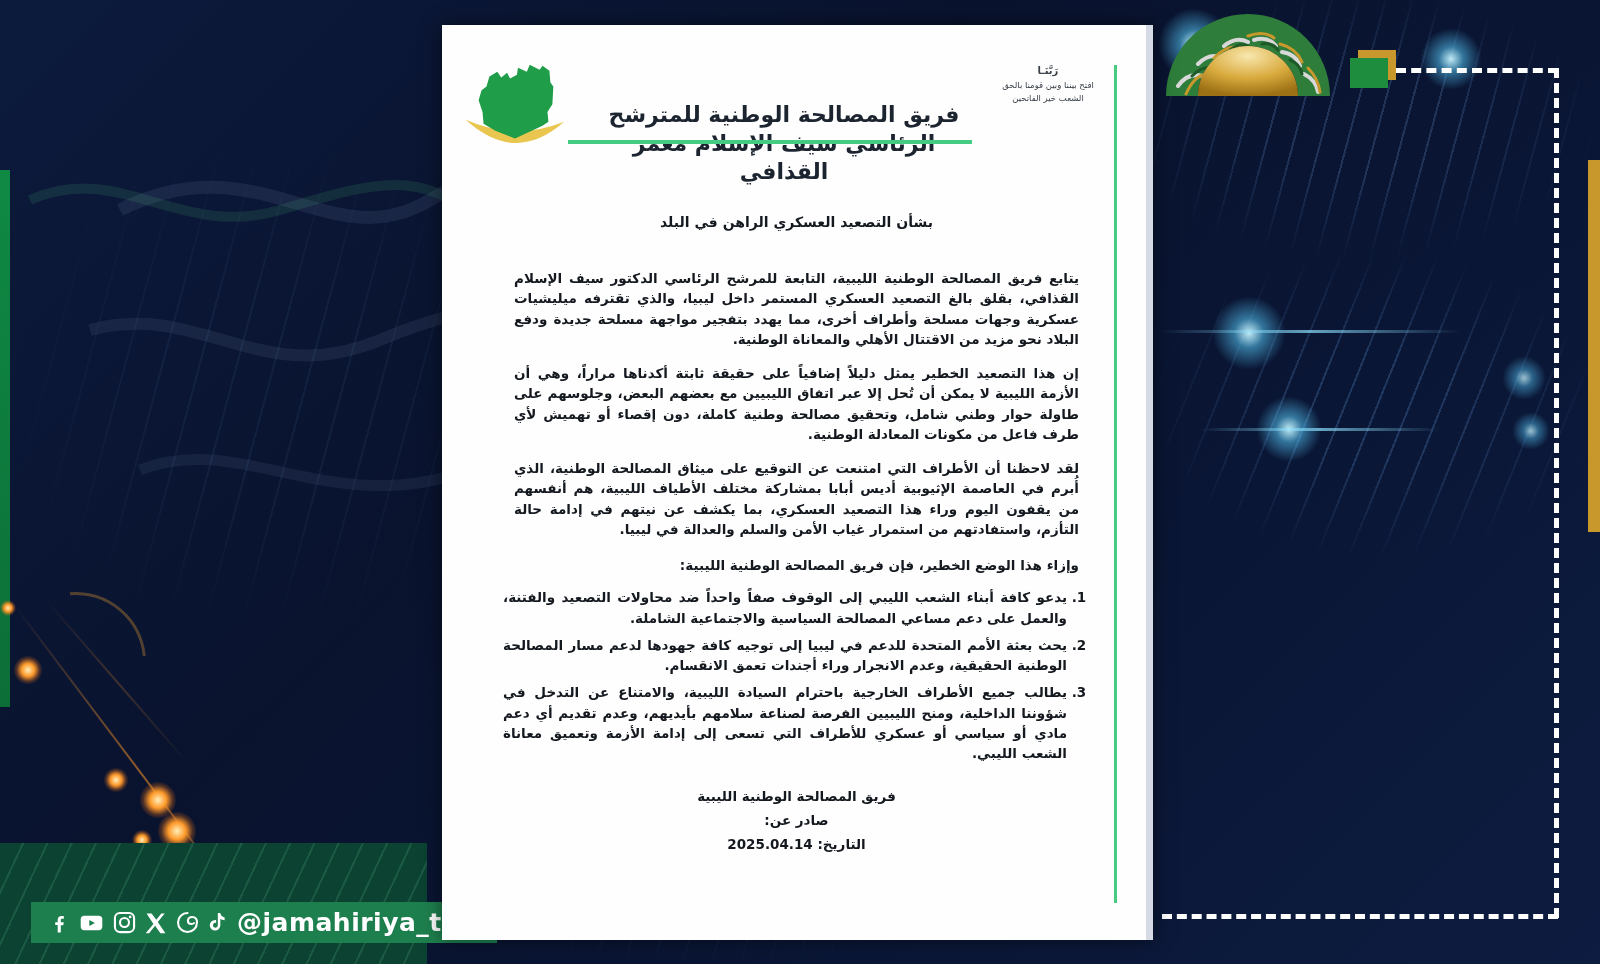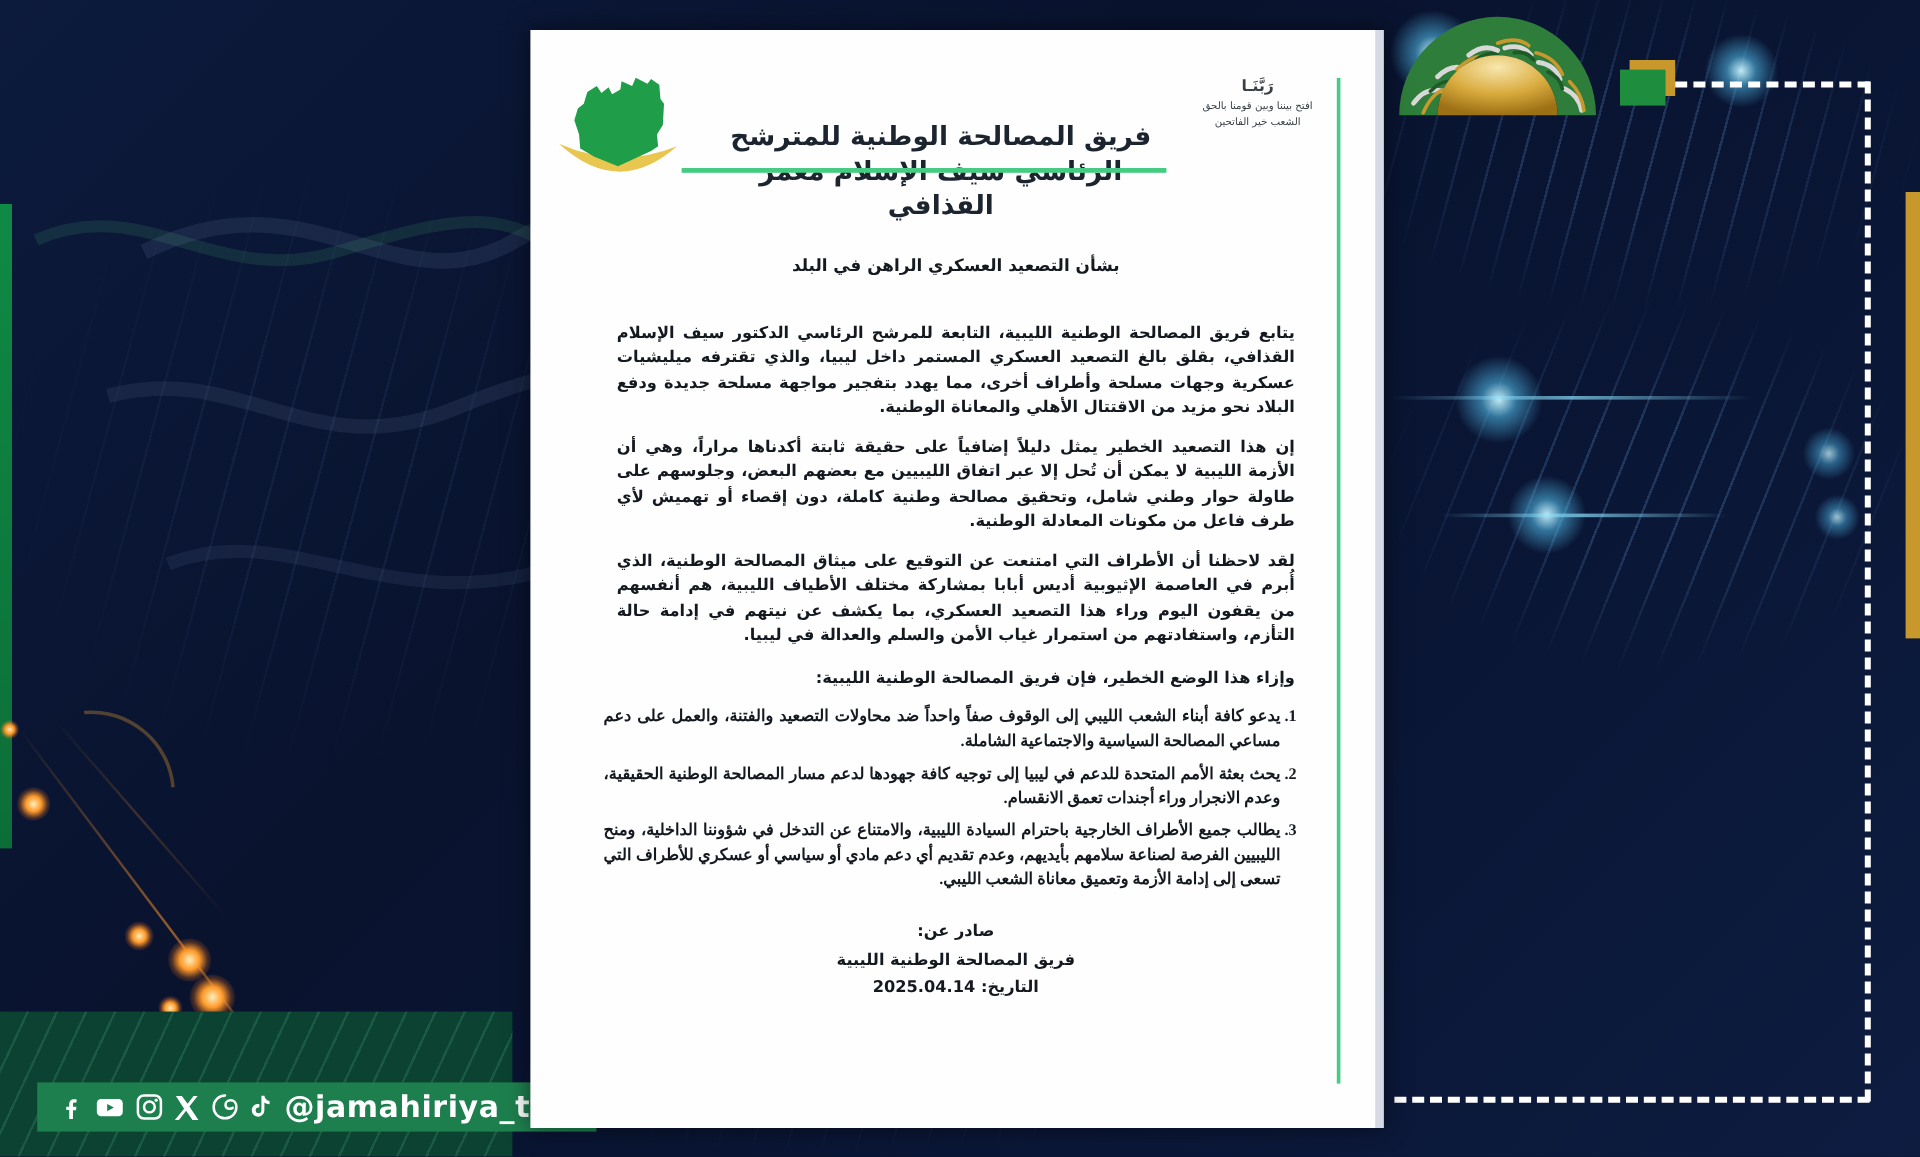--- a/index.html
+++ b/index.html
@@ -73,31 +73,31 @@
     background:#fefefe; border-right:7px solid #d6dae4;
     box-shadow:0 0 18px rgba(0,0,0,.5); }
   .page-green-line { position:absolute; right:29px; top:40px; width:3px; height:838px; background:#45cb82; }
 
   .logo { position:absolute; left:14px; top:28px; }
   .org-name { position:absolute; left:150px; right:170px; top:76px; text-align:center;
     direction:rtl; font-weight:bold; font-size:22px; color:#1c2430; line-height:1.3; }
   .org-underline { position:absolute; left:126px; top:115px; width:404px; height:4px; background:#45cb82; }
   .verse { position:absolute; right:42px; top:40px; width:112px; text-align:center;
     direction:rtl; color:#3a4048; }
-  .verse .v1 { font-size:13px; font-weight:bold; margin-bottom:3px; }
+  .verse .v1 { font-size:10px; font-weight:bold; margin-bottom:3px; }
   .verse .v2, .verse .v3 { font-size:8.5px; line-height:1.5; }
 
   .doc-content { position:absolute; top:186px; right:55px; left:60px; direction:rtl;
     color:#14181f; font-weight:bold; }
   .doc-title { text-align:center; font-size:14px; line-height:1.65; }
   .doc-content p { margin:12px; font-size:13.5px; line-height:1.5; text-align:justify; }
   .p-gap { margin-top:14px !important; }
   .p-first { margin-top:34px !important; }
   .list-intro { margin-top:16px !important; }
-  ol.demands { margin:12px 0 0 1px; padding:0 24px 0 0; font-size:13.5px; line-height:1.5;font-family:Liberation Serif, serif; }
+  ol.demands { margin:12px 0 0 1px; padding:0 24px 0 0; font-size:13.5px; line-height:1.5; }
   ol.demands li { margin-bottom:7px; text-align:justify; }
   .blessing { margin-top:22px !important; text-align:center !important; }
   .sig { margin-top:22px; text-align:center; font-size:13.5px; line-height:1.75; }
 </style>
 </head>
 <body>
 
 <div class="stage">
 
   <div class="streaks s-topright"></div>
@@ -235,20 +235,20 @@
       <p class="list-intro">وإزاء هذا الوضع الخطير، فإن فريق المصالحة الوطنية الليبية:</p>
 
       <ol class="demands">
         <li>يدعو كافة أبناء الشعب الليبي إلى الوقوف صفاً واحداً ضد محاولات التصعيد والفتنة، والعمل على دعم مساعي المصالحة السياسية والاجتماعية الشاملة.</li>
         <li>يحث بعثة الأمم المتحدة للدعم في ليبيا إلى توجيه كافة جهودها لدعم مسار المصالحة الوطنية الحقيقية، وعدم الانجرار وراء أجندات تعمق الانقسام.</li>
         <li>يطالب جميع الأطراف الخارجية باحترام السيادة الليبية، والامتناع عن التدخل في شؤوننا الداخلية، ومنح الليبيين الفرصة لصناعة سلامهم بأيديهم، وعدم تقديم أي دعم مادي أو سياسي أو عسكري للأطراف التي تسعى إلى إدامة الأزمة وتعميق معاناة الشعب الليبي.</li>
       </ol>
 
 
       <div class="sig">
+        <div>فريق المصالحة الوطنية الليبية</div>
         <div>صادر عن:</div>
-        <div>فريق المصالحة الوطنية الليبية</div>
         <div>التاريخ: 2025.04.14</div>
       </div>
     </div>
   </div>
 
 </div>
 
 </body></html>

